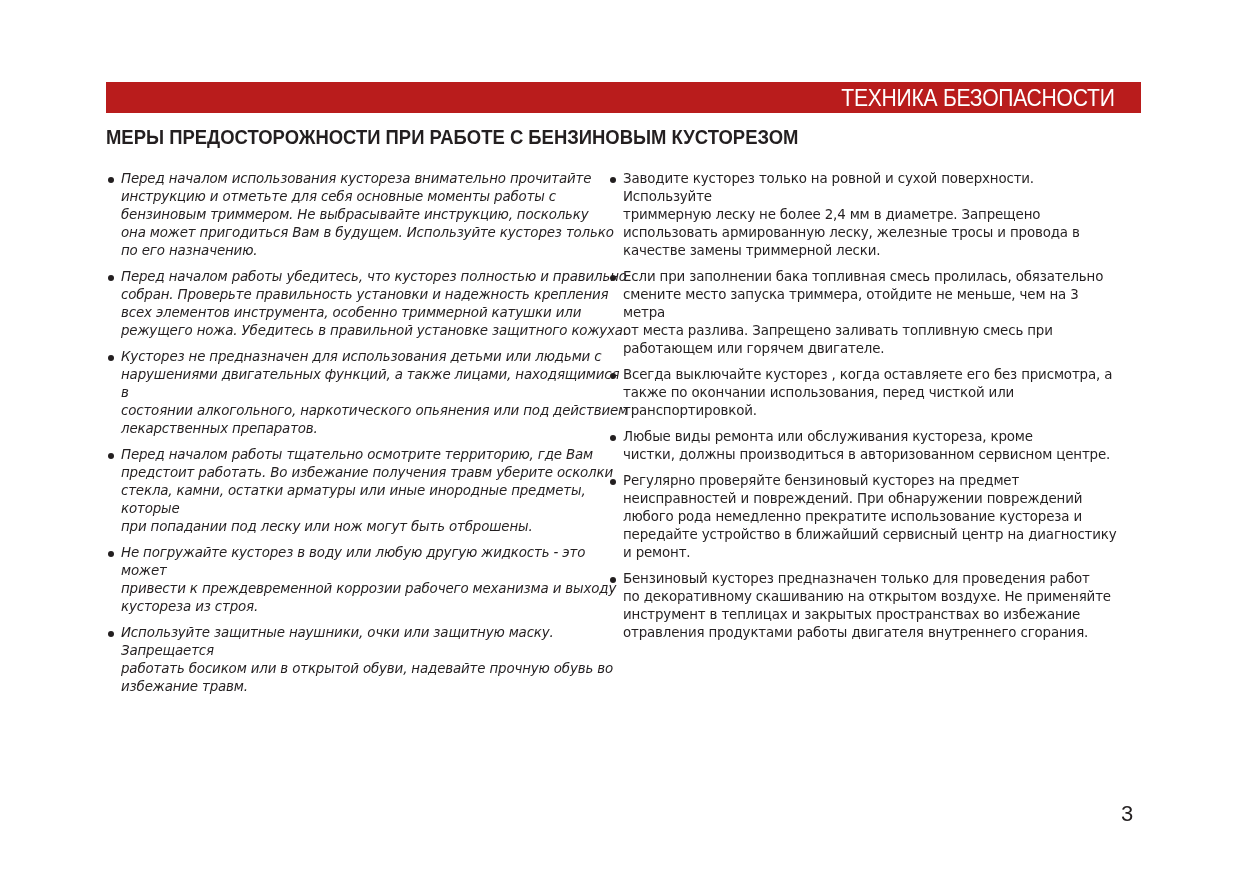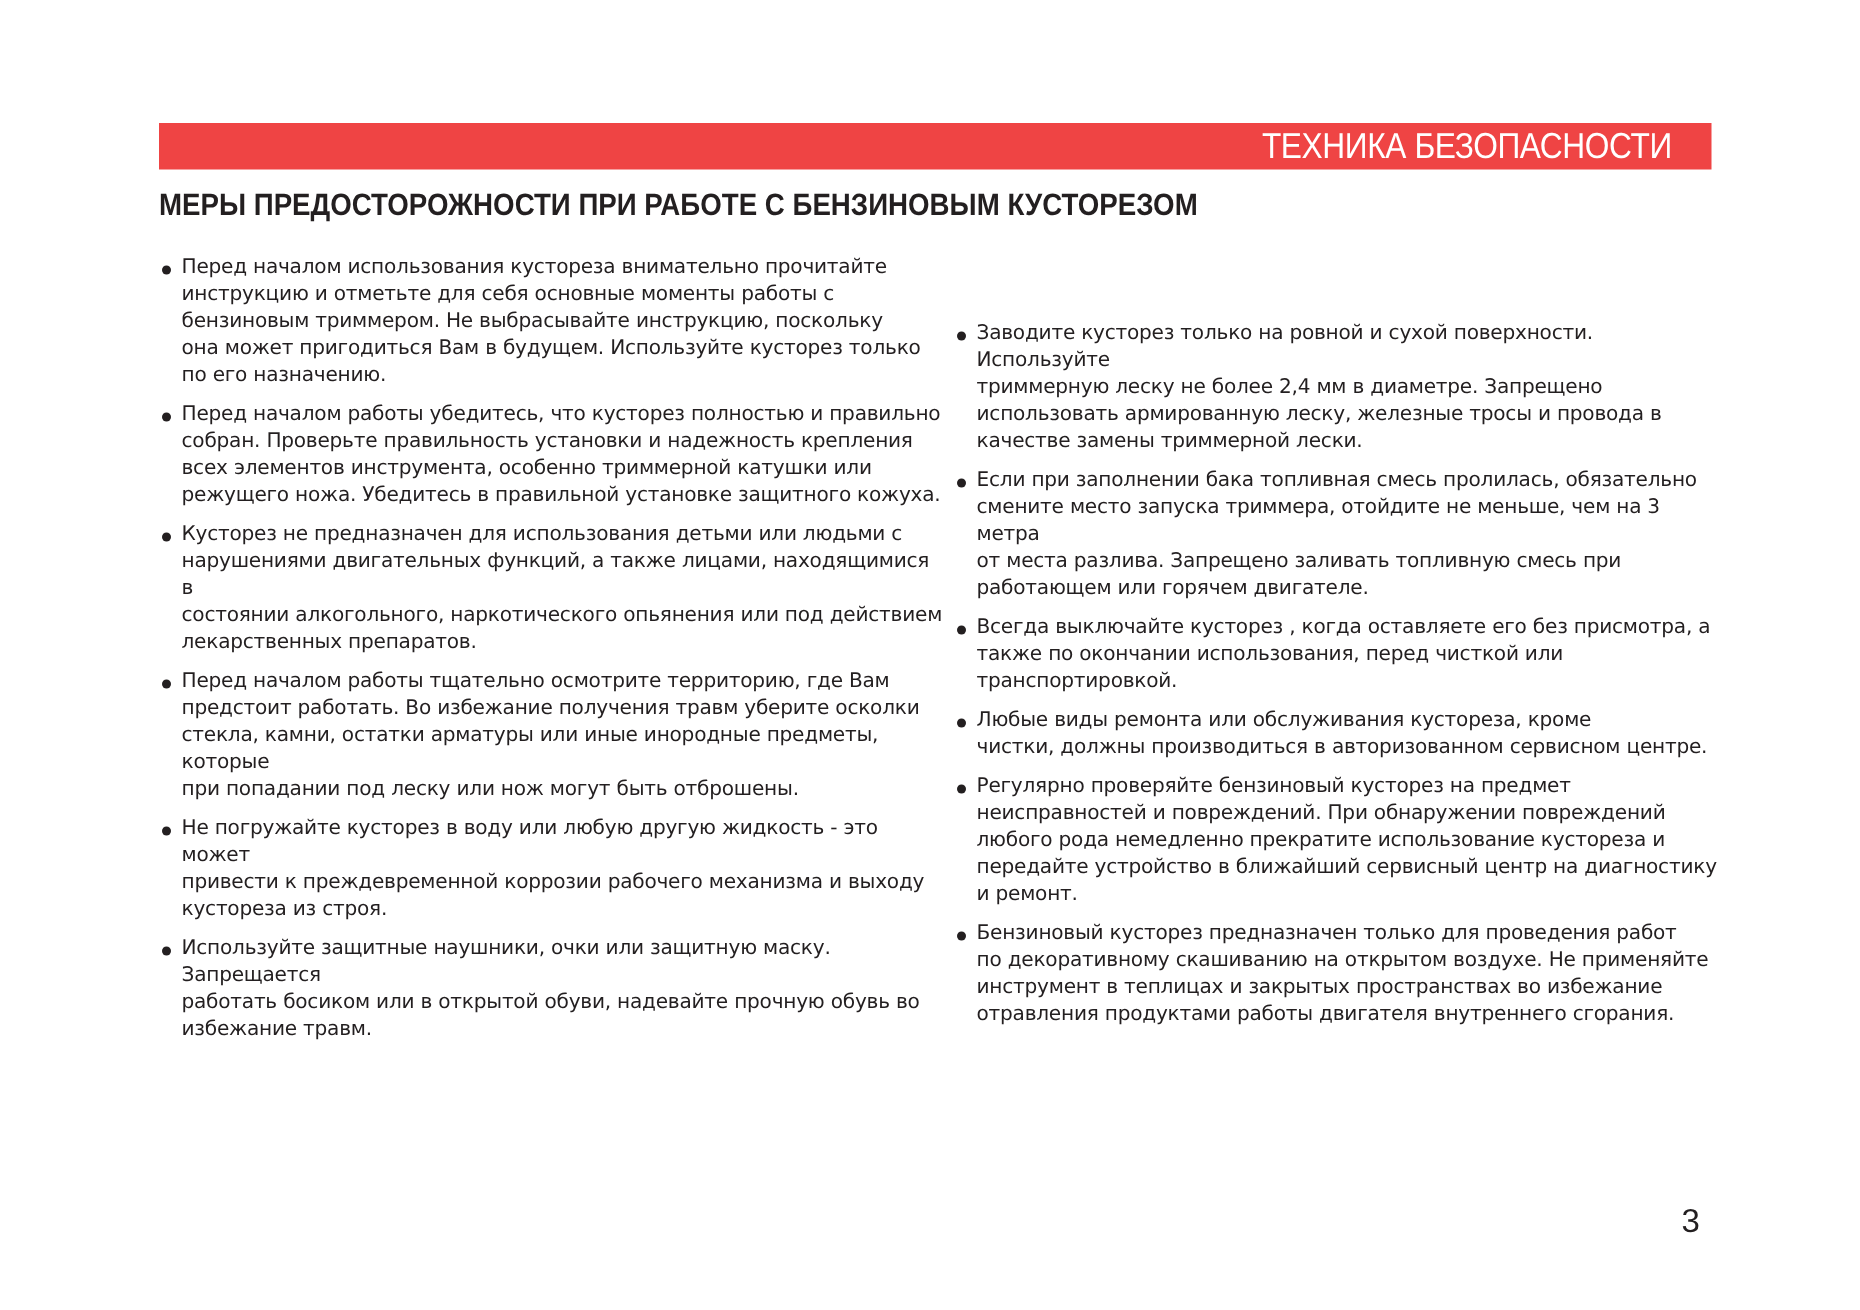--- a/index.html
+++ b/index.html
@@ -14,21 +14,21 @@
       overflow: hidden;
       font-family: "DejaVu Sans", "Liberation Sans", sans-serif;
       color: #231f20;
     }
     .header-bar {
       position: absolute;
       left: 106px;
       top: 82px;
       width: 1035px;
       height: 31px;
-      background: #ef4444;
+      background: #b91c1c;
       box-sizing: border-box;
     }
     .header-title {
       position: absolute;
       right: 26px;
       top: 1px;
       font-family: "Liberation Sans", sans-serif;
       font-size: 24px;
       line-height: 29px;
       color: #ffffff;
@@ -50,22 +50,22 @@
       transform: scaleX(0.9);
       transform-origin: left center;
     }
     .column {
       position: absolute;
       top: 170px;
       margin: 0;
       padding: 0;
       list-style: none;
     }
-    .col-left { left: 106px; width: 525px; }
-    .col-right { left: 636px; width: 510px; margin-top: 44px; }
+    .col-left { left: 106px; width: 525px; font-style: italic; }
+    .col-right { left: 608px; width: 510px; }
     .item {
       position: relative;
       padding-left: 15px;
       margin-bottom: 8px;
       font-size: 13.4px;
       line-height: 18px;
       letter-spacing: -0.15px;
     }
     .bullet {
       position: absolute;

